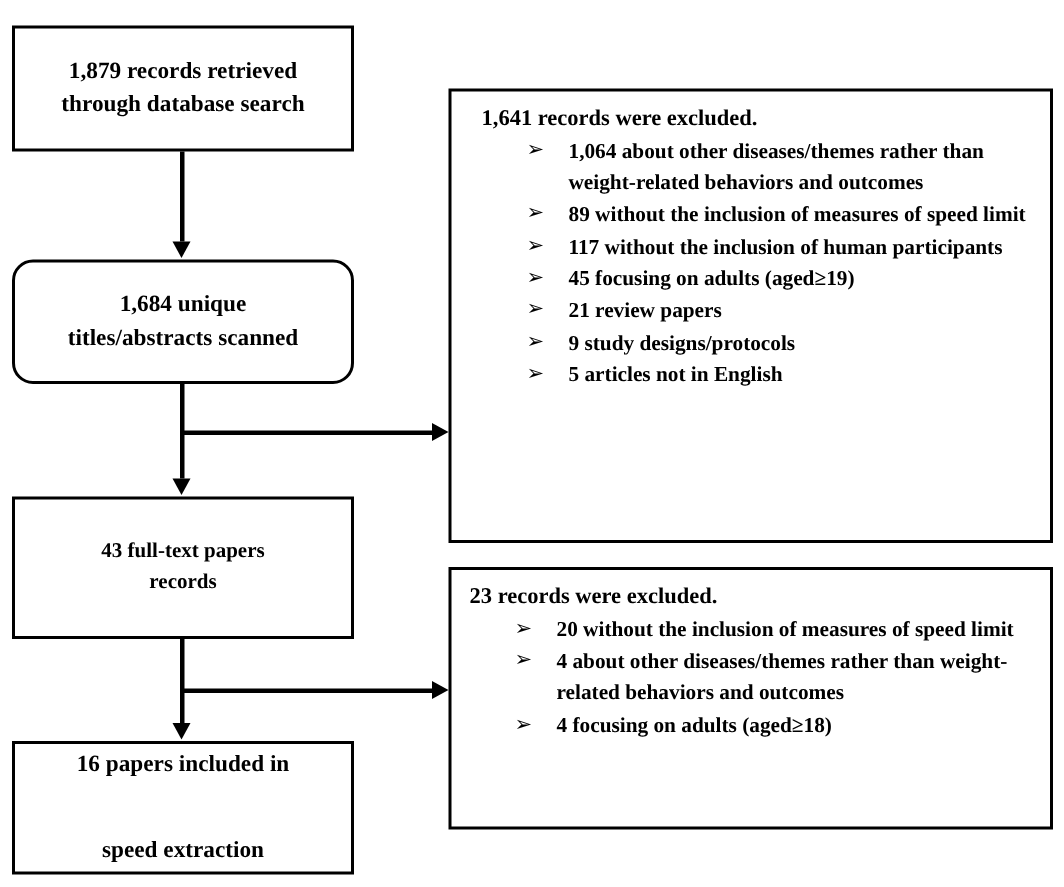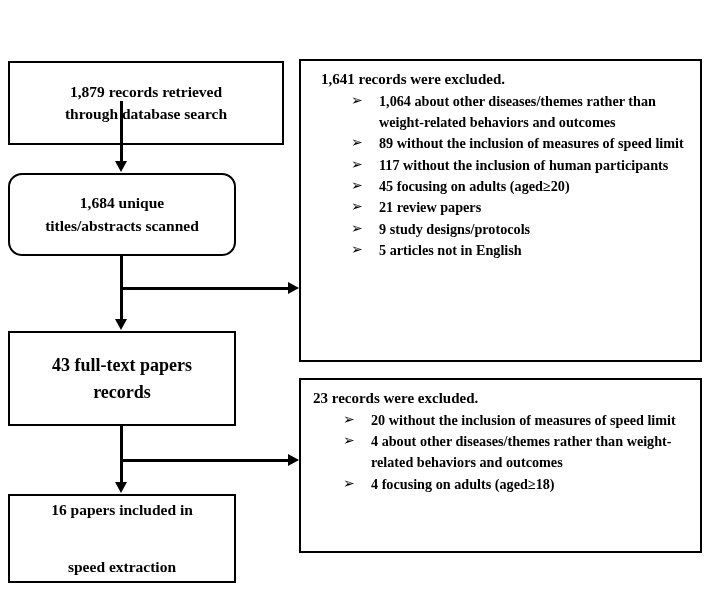--- a/index.html
+++ b/index.html
@@ -31,23 +31,23 @@
     font-weight: bold;
     color: #000000;
   }
   .flow-box .line {
     display: block;
     white-space: nowrap;
     line-height: 1.45;
   }
 
   
-  #box-records   { left: 8px;  top: 17px;  width: 276px; height: 84px;  font-size: 15.5px; margin-top: 44px; }
+  #box-records   { left: 8px;  top: 17px;  width: 228px; height: 84px;  font-size: 15.5px; }
   #box-titles    { left: 8px;  top: 173px; width: 228px; height: 83px;  font-size: 15.5px; border-radius: 14px; }
-  #box-fulltext  { left: 8px;  top: 331px; width: 228px; height: 95px;  font-size: 18px; }
+  #box-fulltext  { left: 8px;  top: 331px; width: 228px; height: 95px;  font-size: 14px; }
   #box-included  { left: 8px;  top: 494px; width: 228px; height: 89px;  font-size: 15.5px; gap: 35px; }
 
   
   .excl-box {
     position: absolute;
     box-sizing: border-box;
     border: 2px solid #000000;
     background: #ffffff;
     color: #000000;
     font-weight: bold;
@@ -147,21 +147,21 @@
       <li>
         <span class="bullet">➢</span>
         <span class="txt">89 without the inclusion of measures of speed limit</span>
       </li>
       <li>
         <span class="bullet">➢</span>
         <span class="txt">117 without the inclusion of human participants</span>
       </li>
       <li>
         <span class="bullet">➢</span>
-        <span class="txt">45 focusing on adults (aged≥20)</span>
+        <span class="txt">45 focusing on adults (aged≥19)</span>
       </li>
       <li>
         <span class="bullet">➢</span>
         <span class="txt">21 review papers</span>
       </li>
       <li>
         <span class="bullet">➢</span>
         <span class="txt">9 study designs/protocols</span>
       </li>
       <li>

